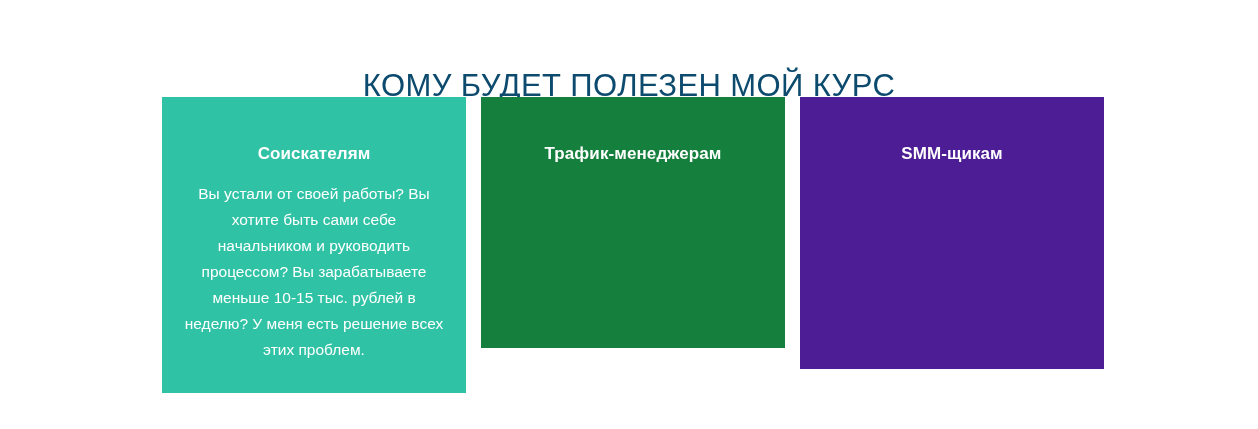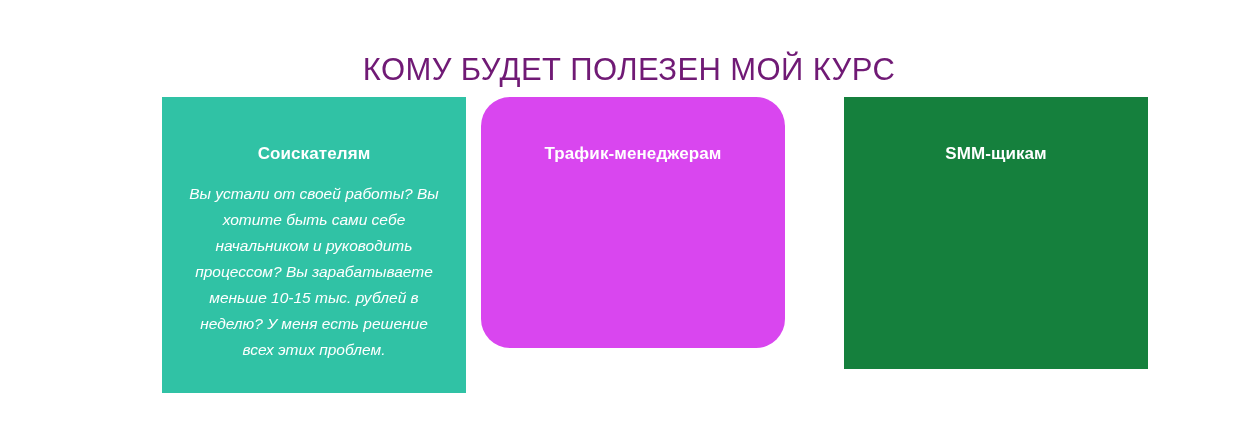--- a/index.html
+++ b/index.html
@@ -18,28 +18,28 @@
 
   .section {
     position: relative;
     width: 1258px;
     height: 429px;
   }
 
   
   .section-title {
     position: absolute;
-    top: 24px;
+    top: 40px;
     left: 0;
     width: 1258px;
     text-align: center;
     font-size: 31px;
     font-weight: 300;
     letter-spacing: 0.4px;
-    color: #701a75;
+    color: #0c4a6e;
     line-height: 40px;
     white-space: nowrap;
   }
 
   
   .cards {
     position: absolute;
     top: 97px;
     left: 162px;
     width: 1021px;
@@ -51,40 +51,39 @@
 
   .card {
     width: 304px;
     box-sizing: border-box;
     padding: 46px 18px 30px 18px;
     text-align: center;
     color: #ffffff;
   }
 
   .card-soiskatelyam { background: #30c2a5; min-height: 291px; }
-  .card-traffic      { background: #d946ef; min-height: 251px; border-radius: 29px; }
-  .card-smm          { background: #15803d; min-height: 272px; margin-left: 44px; }
+  .card-traffic      { background: #15803d; min-height: 251px; }
+  .card-smm          { background: #4c1d95; min-height: 272px; }
 
   .card-title {
     font-size: 17px;
     font-weight: 700;
     line-height: 22px;
     margin: 0 0 16px 0;
     color: #ffffff;
     letter-spacing: 0.1px;
   }
 
   .card-body {
     font-size: 15.5px;
     font-weight: 400;
     line-height: 26px;
     margin: 0;
     color: #ffffff;
     padding: 0 4px;
-    font-style: italic;
   }
 </style>
 </head>
 <body>
 
 <div class="section">
 
   <h2 class="section-title">КОМУ БУДЕТ ПОЛЕЗЕН МОЙ КУРС</h2>
 
   <div class="cards">

